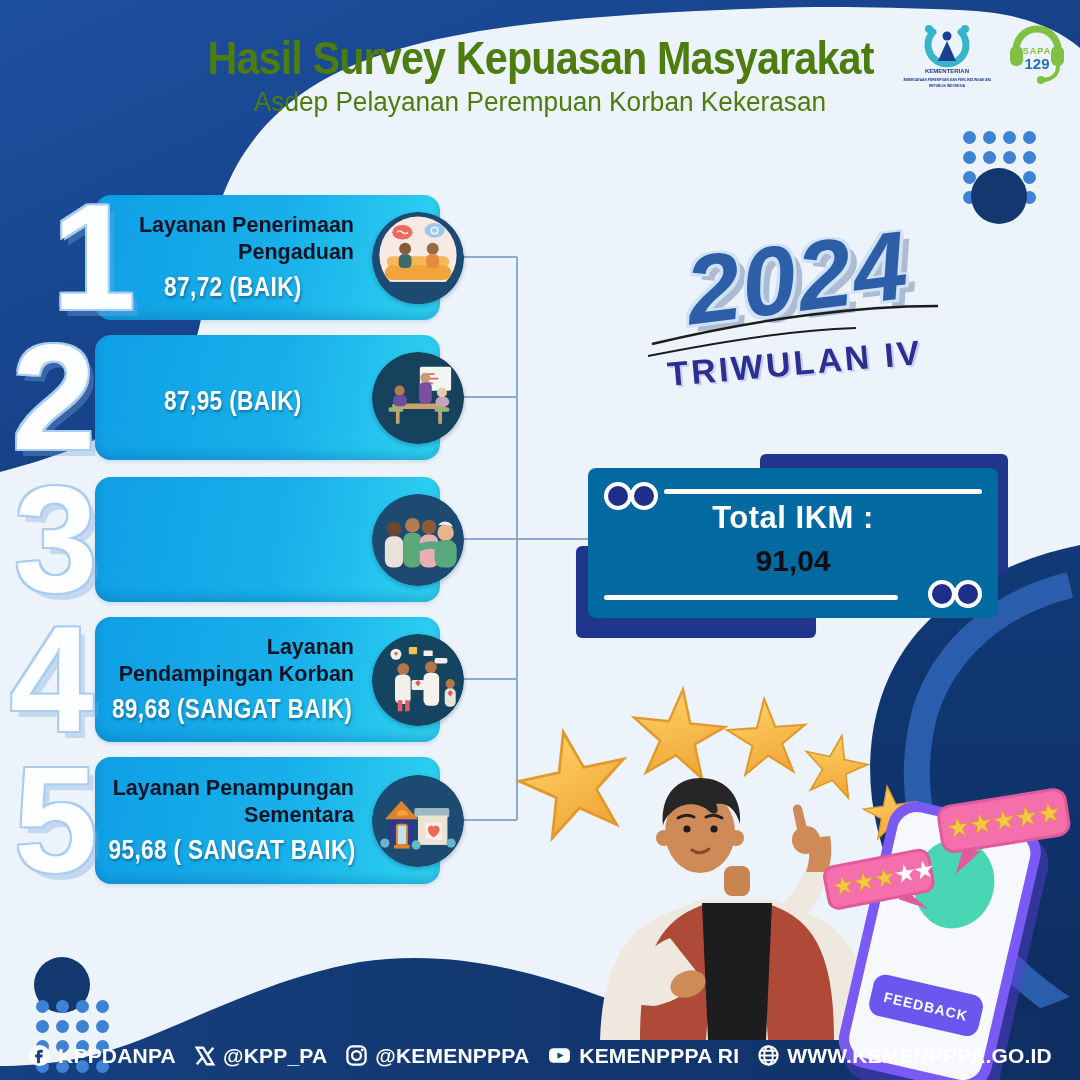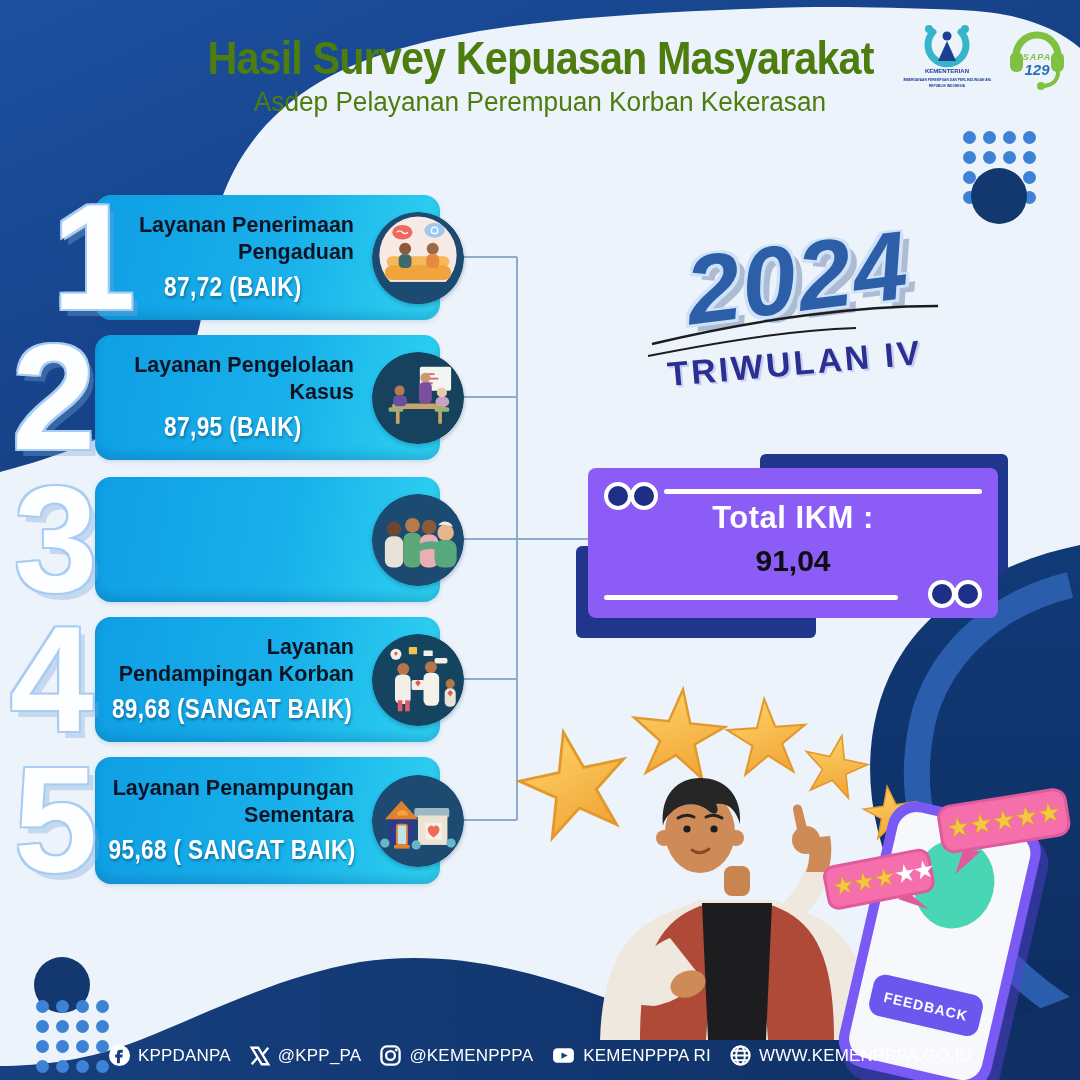--- a/index.html
+++ b/index.html
@@ -42,36 +42,36 @@
         font-size:97px;font-weight:bold;font-style:italic;color:#2d5fa8;letter-spacing:2px;
         transform:rotate(-7deg);
         text-shadow:-3px -2px 0 #cfe2f8,3px -2px 0 #cfe2f8,-3px 3px 0 #cfe2f8,3px 3px 0 #cfe2f8,
                     8px 8px 0 rgba(27,62,120,.30);}
   .quarter{position:absolute;left:650px;top:344px;width:290px;text-align:center;z-index:2;
         font-size:34px;font-weight:bold;color:#2b2f92;letter-spacing:3px;transform:rotate(-5deg);
         text-shadow:2px 2px 0 #c9cdf0;}
 
   
   .ikm-shadow{position:absolute;background:#20368c;border-radius:6px;z-index:1;}
-  .ikm-card{position:absolute;left:588px;top:468px;width:410px;height:150px;background:#8b5cf6;
+  .ikm-card{position:absolute;left:588px;top:468px;width:410px;height:150px;background:#0369a1;
             border-radius:8px;z-index:2;}
   .ikm-line{position:absolute;height:5px;background:#ffffff;border-radius:3px;}
   .ikm-dot{position:absolute;width:20px;height:20px;border-radius:50%;background:#1e2f8a;border:4px solid #fff;}
   .ikm-label{position:absolute;top:32px;left:0;width:100%;text-align:center;font-size:31px;
              font-weight:bold;color:#fff;letter-spacing:.5px;}
   .ikm-score{position:absolute;top:76px;left:0;width:100%;text-align:center;font-size:30px;
              font-weight:bold;color:#0d0d12;}
   .ikm-rating{position:absolute;top:108px;left:0;width:100%;text-align:center;font-size:28px;
              font-weight:bold;color:#0d0d12;letter-spacing:.5px;}
 
   
   .footer{position:absolute;left:0;right:0;bottom:12px;display:flex;justify-content:center;
           align-items:center;gap:18px;z-index:6;color:#fff;}
   .footer .item{display:flex;align-items:center;gap:7px;}
-  .footer .label{font-size:17px;font-weight:normal;letter-spacing:.2px;white-space:nowrap;}
+  .footer .label{font-size:21px;font-weight:bold;letter-spacing:.2px;white-space:nowrap;}
   .footer svg{display:block;}
 
   
   .logo{position:absolute;z-index:2;}
 </style>
 </head>
 <body>
 
 <div class="canvas">
 
@@ -164,21 +164,21 @@
       <circle cx="26" cy="9" r="4" fill="#35b5c9"></circle>
         <circle cx="62" cy="9" r="4" fill="#35b5c9"></circle>
       <circle cx="44" cy="16" r="4.5" fill="#1c3f94"></circle>
       <path d="M44 21 L35 41 H53 Z" fill="#1c3f94"></path>
       <text x="44" y="53" text-anchor="middle" font-size="6" font-weight="bold" fill="#1c3f94">KEMENTERIAN</text>
       <text x="44" y="61" text-anchor="middle" font-size="3.3" font-weight="bold" fill="#1c3f94">PEMBERDAYAAN PEREMPUAN DAN PERLINDUNGAN ANAK</text>
       <text x="44" y="67" text-anchor="middle" font-size="3.3" font-weight="bold" fill="#1c3f94">REPUBLIK INDONESIA</text>
     </svg>
   </div>
 
-  <div class="logo" style="left:1002px;top:22px;width:70px;height:70px;font-style:italic;">
+  <div class="logo" style="left:1002px;top:16px;width:70px;height:70px;">
     <svg viewBox="0 0 70 70" width="70" height="70">
       <path d="M14 34 A21 21 0 0 1 56 34" fill="none" stroke="#7fc241" stroke-width="7" stroke-linecap="round"></path>
       <rect x="8" y="30" width="13" height="20" rx="6" fill="#7fc241"></rect>
       <rect x="49" y="30" width="13" height="20" rx="6" fill="#7fc241"></rect>
       <path d="M56 50 C56 60 48 64 41 64" fill="none" stroke="#7fc241" stroke-width="4" stroke-linecap="round"></path>
       <circle cx="39" cy="64" r="4" fill="#7fc241"></circle>
       <text x="35" y="38" text-anchor="middle" font-size="9" font-weight="bold" fill="#7fc241" letter-spacing="1">SAPA</text>
       <text x="35" y="53" text-anchor="middle" font-size="15" font-weight="bold" fill="#2a6fb8">129</text>
     </svg>
   </div>
@@ -208,21 +208,20 @@
         <ellipse cx="33" cy="22" rx="11" ry="8" fill="#ee6a5f"></ellipse>
         <path d="M27 22 q3 -3 6 0 q3 3 6 0" stroke="#fff" stroke-width="1.5" fill="none"></path>
         <ellipse cx="68" cy="20" rx="11" ry="8" fill="#9fc8ee"></ellipse>
         <circle cx="68" cy="20" r="3.5" fill="none" stroke="#fff" stroke-width="1.5"></circle>
       </svg>
     </div>
   </div>
 
   <div class="card" style="top:335px;">
     <div class="card-text">
-      <div class="card-name">Layanan Pengelolaan Kasus</div>
       <div class="card-score">87,95 (BAIK)</div>
     </div>
     <div class="icon-circle">
       <svg viewBox="0 0 100 100">
         <circle cx="50" cy="50" r="50" fill="#16425e"></circle>
         <rect x="52" y="16" width="34" height="26" rx="2" fill="#f3f5f2"></rect>
         <path d="M58 24 h10 M58 29 h14 M58 34 h8" stroke="#d66a5a" stroke-width="2"></path>
         <rect x="22" y="56" width="58" height="6" rx="2" fill="#caa36a"></rect>
         <rect x="26" y="62" width="4" height="16" fill="#caa36a"></rect>
         <rect x="72" y="62" width="4" height="16" fill="#caa36a"></rect>

